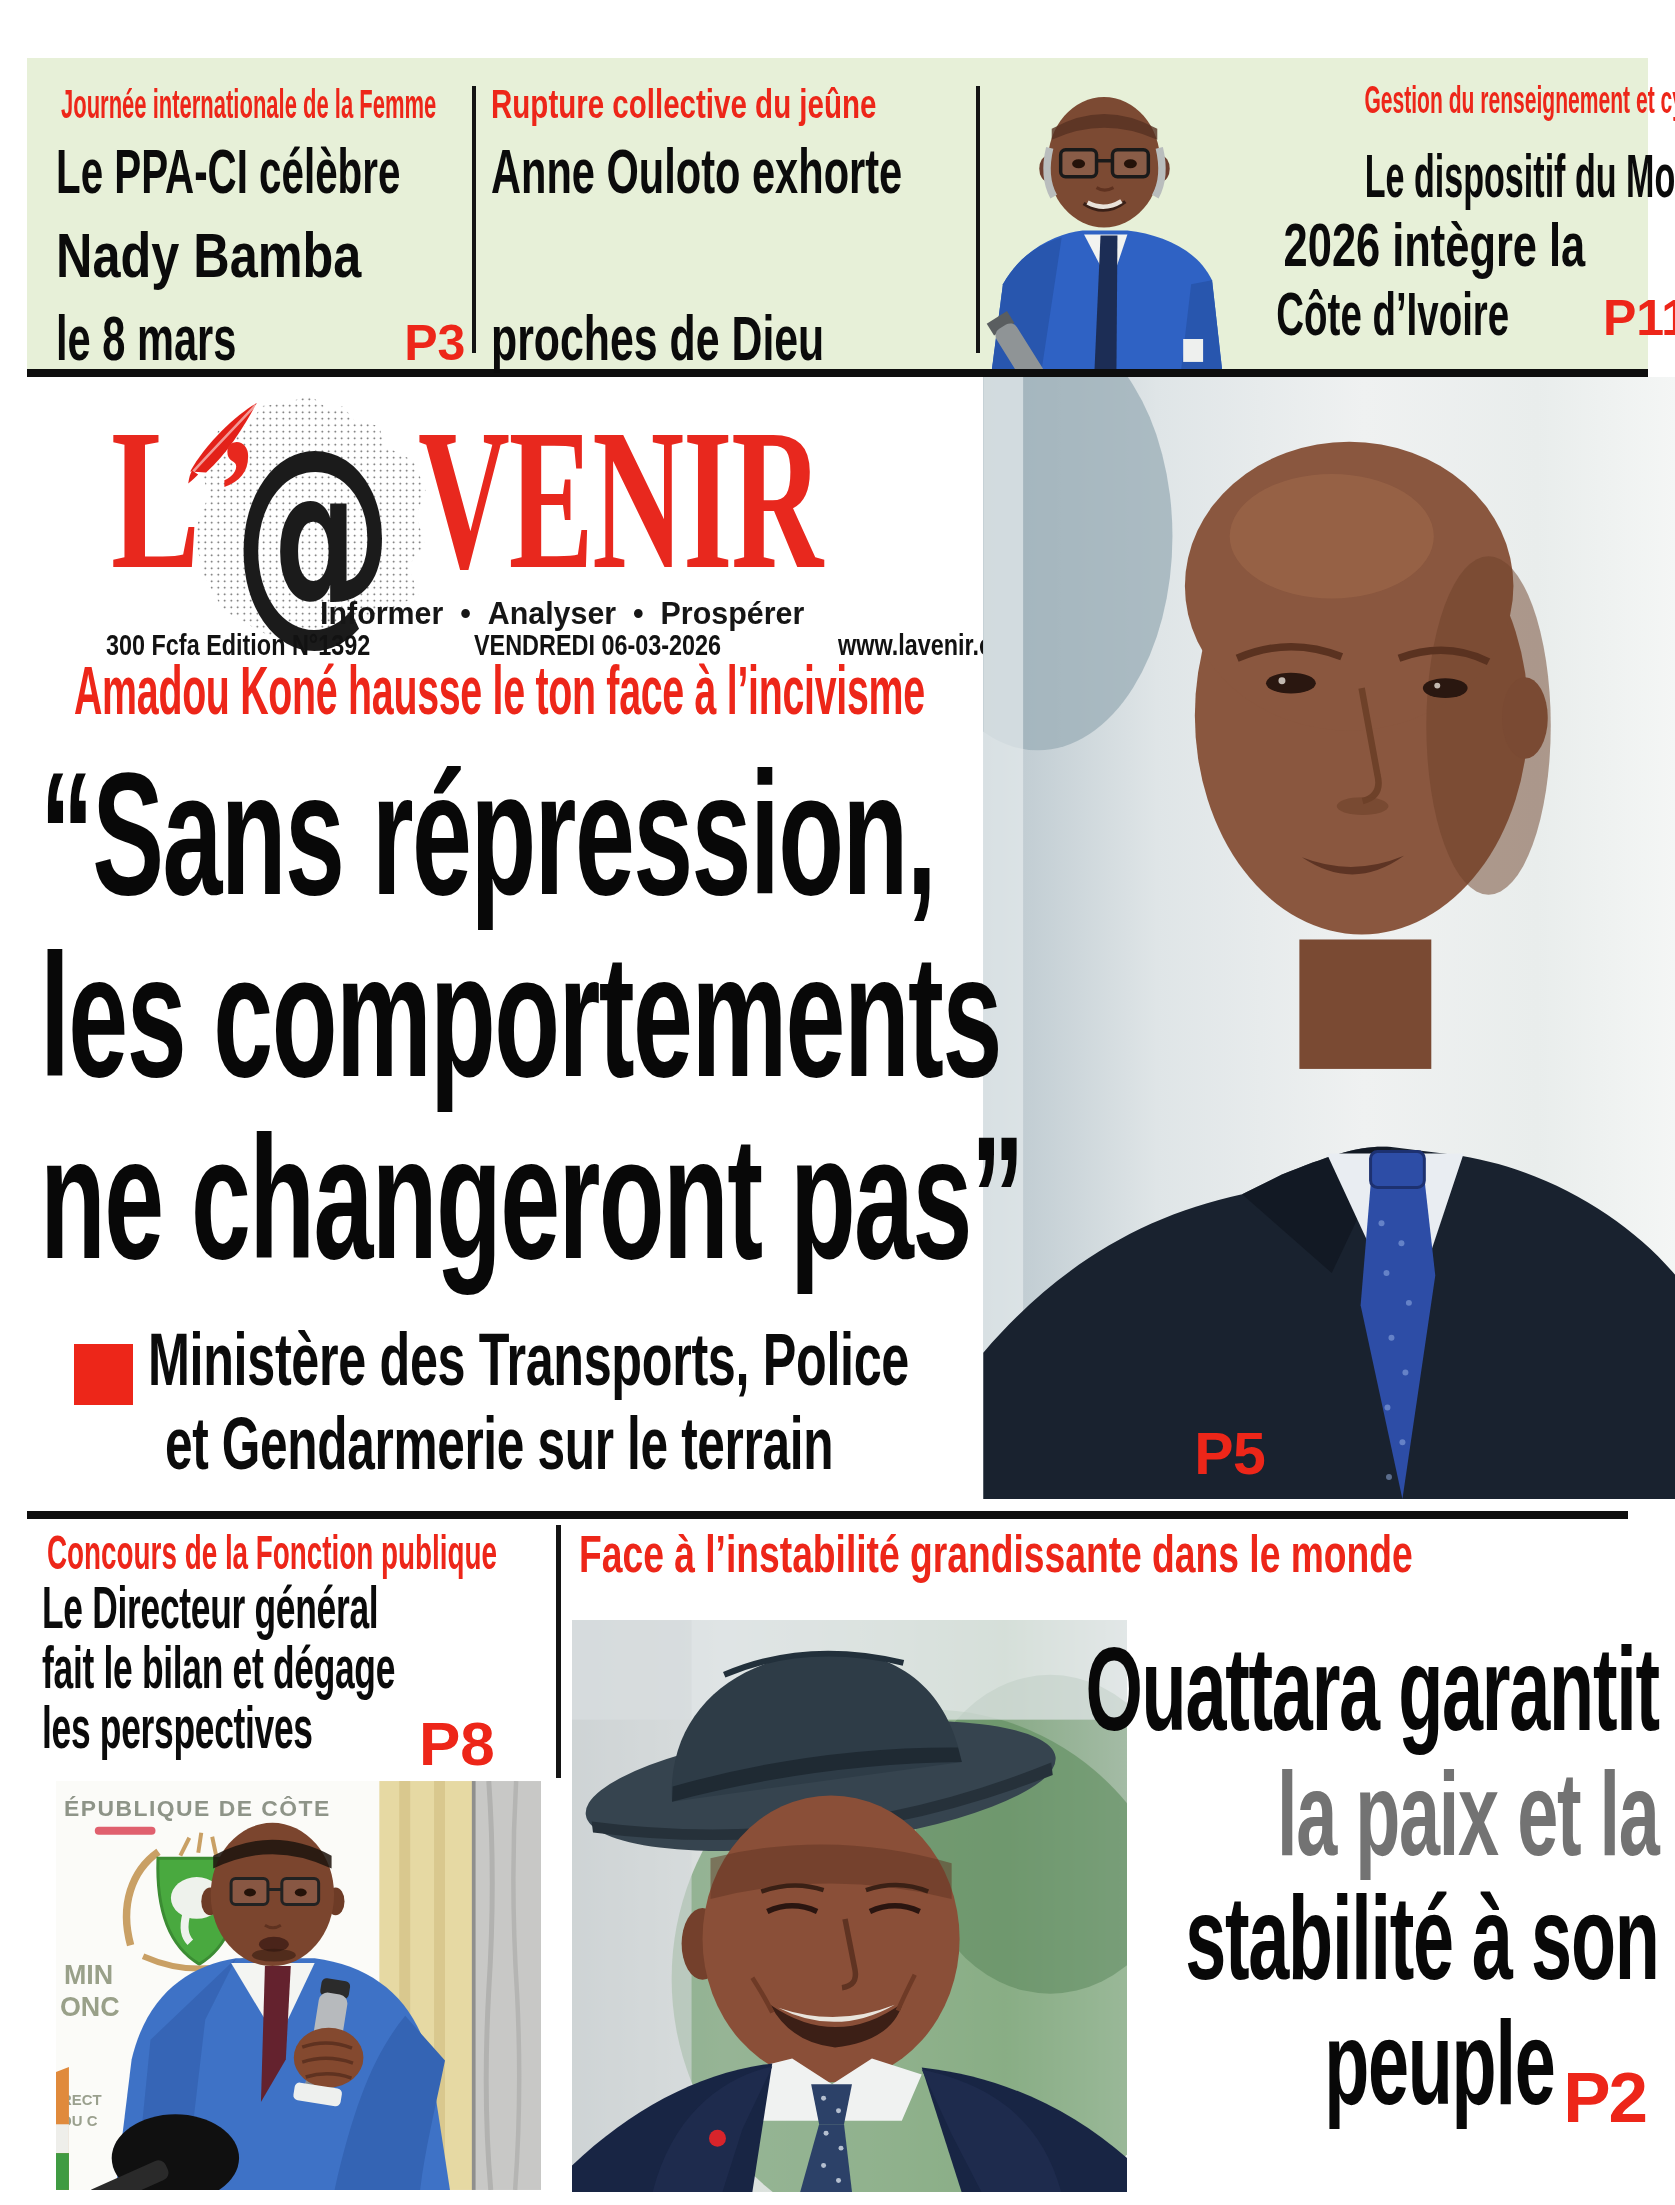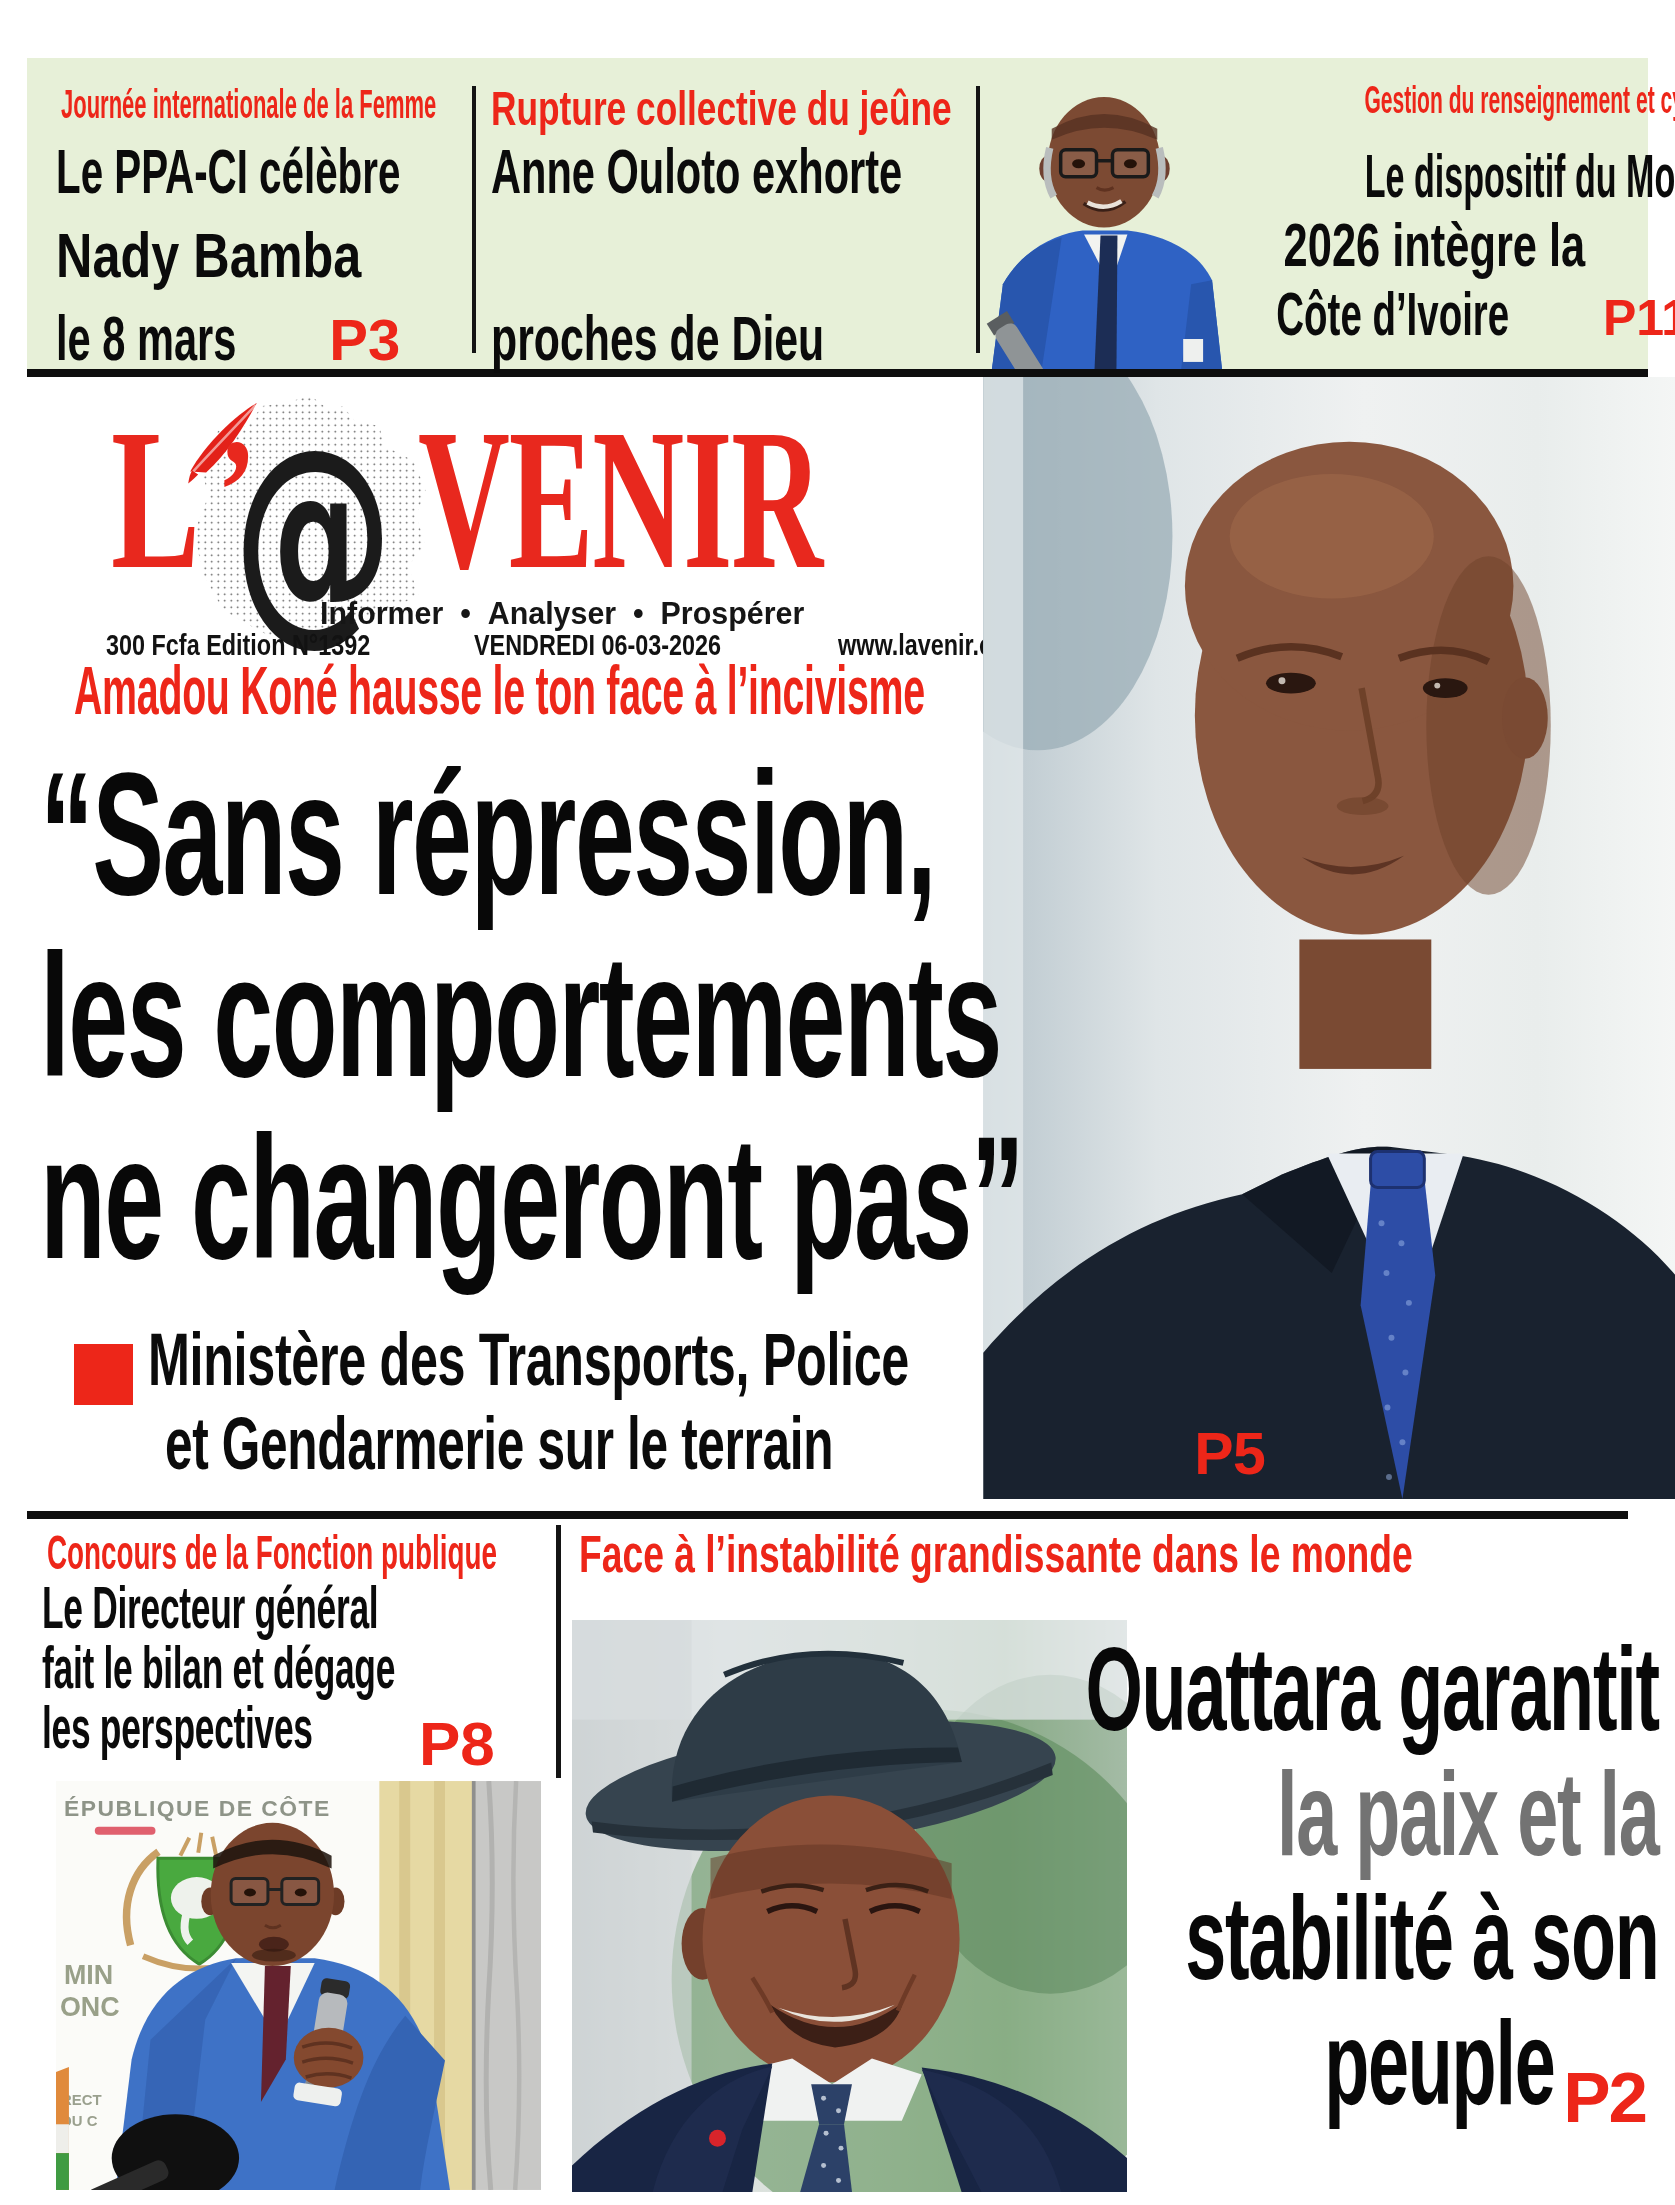--- a/index.html
+++ b/index.html
@@ -31,23 +31,23 @@
 <div id="page">
 
   <div id="strip" class="abs" style="left:27px;top:58px;width:1621px;height:311px;"></div>
   <div class="abs vline" style="left:472px;top:86px;width:4px;height:267px;"></div>
   <div class="abs vline" style="left:976px;top:86px;width:4px;height:267px;"></div>
   <div class="abs hrule" style="left:27px;top:369px;width:1621px;height:8px;"></div>
 
   <div class="abs kicker nowrap" style="left:61px;top:84px;font-size:40px;"><span class="cx" style="--sx:.55">Journée internationale de la Femme</span></div>
   <div class="abs hl nowrap" style="left:56px;top:140px;font-size:63px;"><span class="cx" style="--sx:.64">Le PPA-CI célèbre</span></div>
   <div class="abs hl nowrap" style="left:56px;top:224px;font-size:63px;"><span class="cx" style="--sx:.80">Nady Bamba</span></div>
-  <div class="abs hl nowrap" style="left:56px;top:307px;font-size:63px;"><span class="cx" style="--sx:.66">le 8 mars</span><span class="pref" style="font-size:58px;">P3</span></div>
-
-  <div class="abs kicker nowrap" style="left:491px;top:84px;font-size:49px;"><span class="cx" style="--sx:.72">Rupture collective du jeûne</span></div>
+  <div class="abs hl nowrap" style="left:56px;top:307px;font-size:63px;"><span class="cx" style="--sx:.66">le 8 mars</span><span class="pref" style="font-size:50px;margin-left:75px;">P3</span></div>
+
+  <div class="abs kicker nowrap" style="left:491px;top:84px;font-size:41px;"><span class="cx" style="--sx:.72">Rupture collective du jeûne</span></div>
   <div class="abs hl nowrap" style="left:491px;top:140px;font-size:63px;"><span class="cx" style="--sx:.66">Anne Ouloto exhorte</span></div>
   <div class="abs hl nowrap" style="left:491px;top:307px;font-size:63px;"><span class="cx" style="--sx:.68">proches de Dieu</span><span class="pref" style="font-size:51px;margin-left:60px;">P7</span></div>
 
   <div class="abs" style="left:982px;top:70px;width:245px;height:299px;">
     <svg width="245" height="299" viewBox="0 0 492 600">
       <path d="M20 600 L42 430 C82 358 152 328 202 322 L292 322 C362 330 432 360 462 422 L482 600 Z" fill="#2f62c4"></path>
       <path d="M20 600 L42 430 C70 380 110 350 160 336 L120 600 Z" fill="#2856ae"></path>
       <path d="M462 422 L482 600 L400 600 L420 430 Z" fill="#2856ae"></path>
       <polygon points="205,330 292,330 258,432" fill="#f2f3f0"></polygon>
       <polygon points="238,332 272,332 270,600 226,600" fill="#1c2d55"></polygon>

